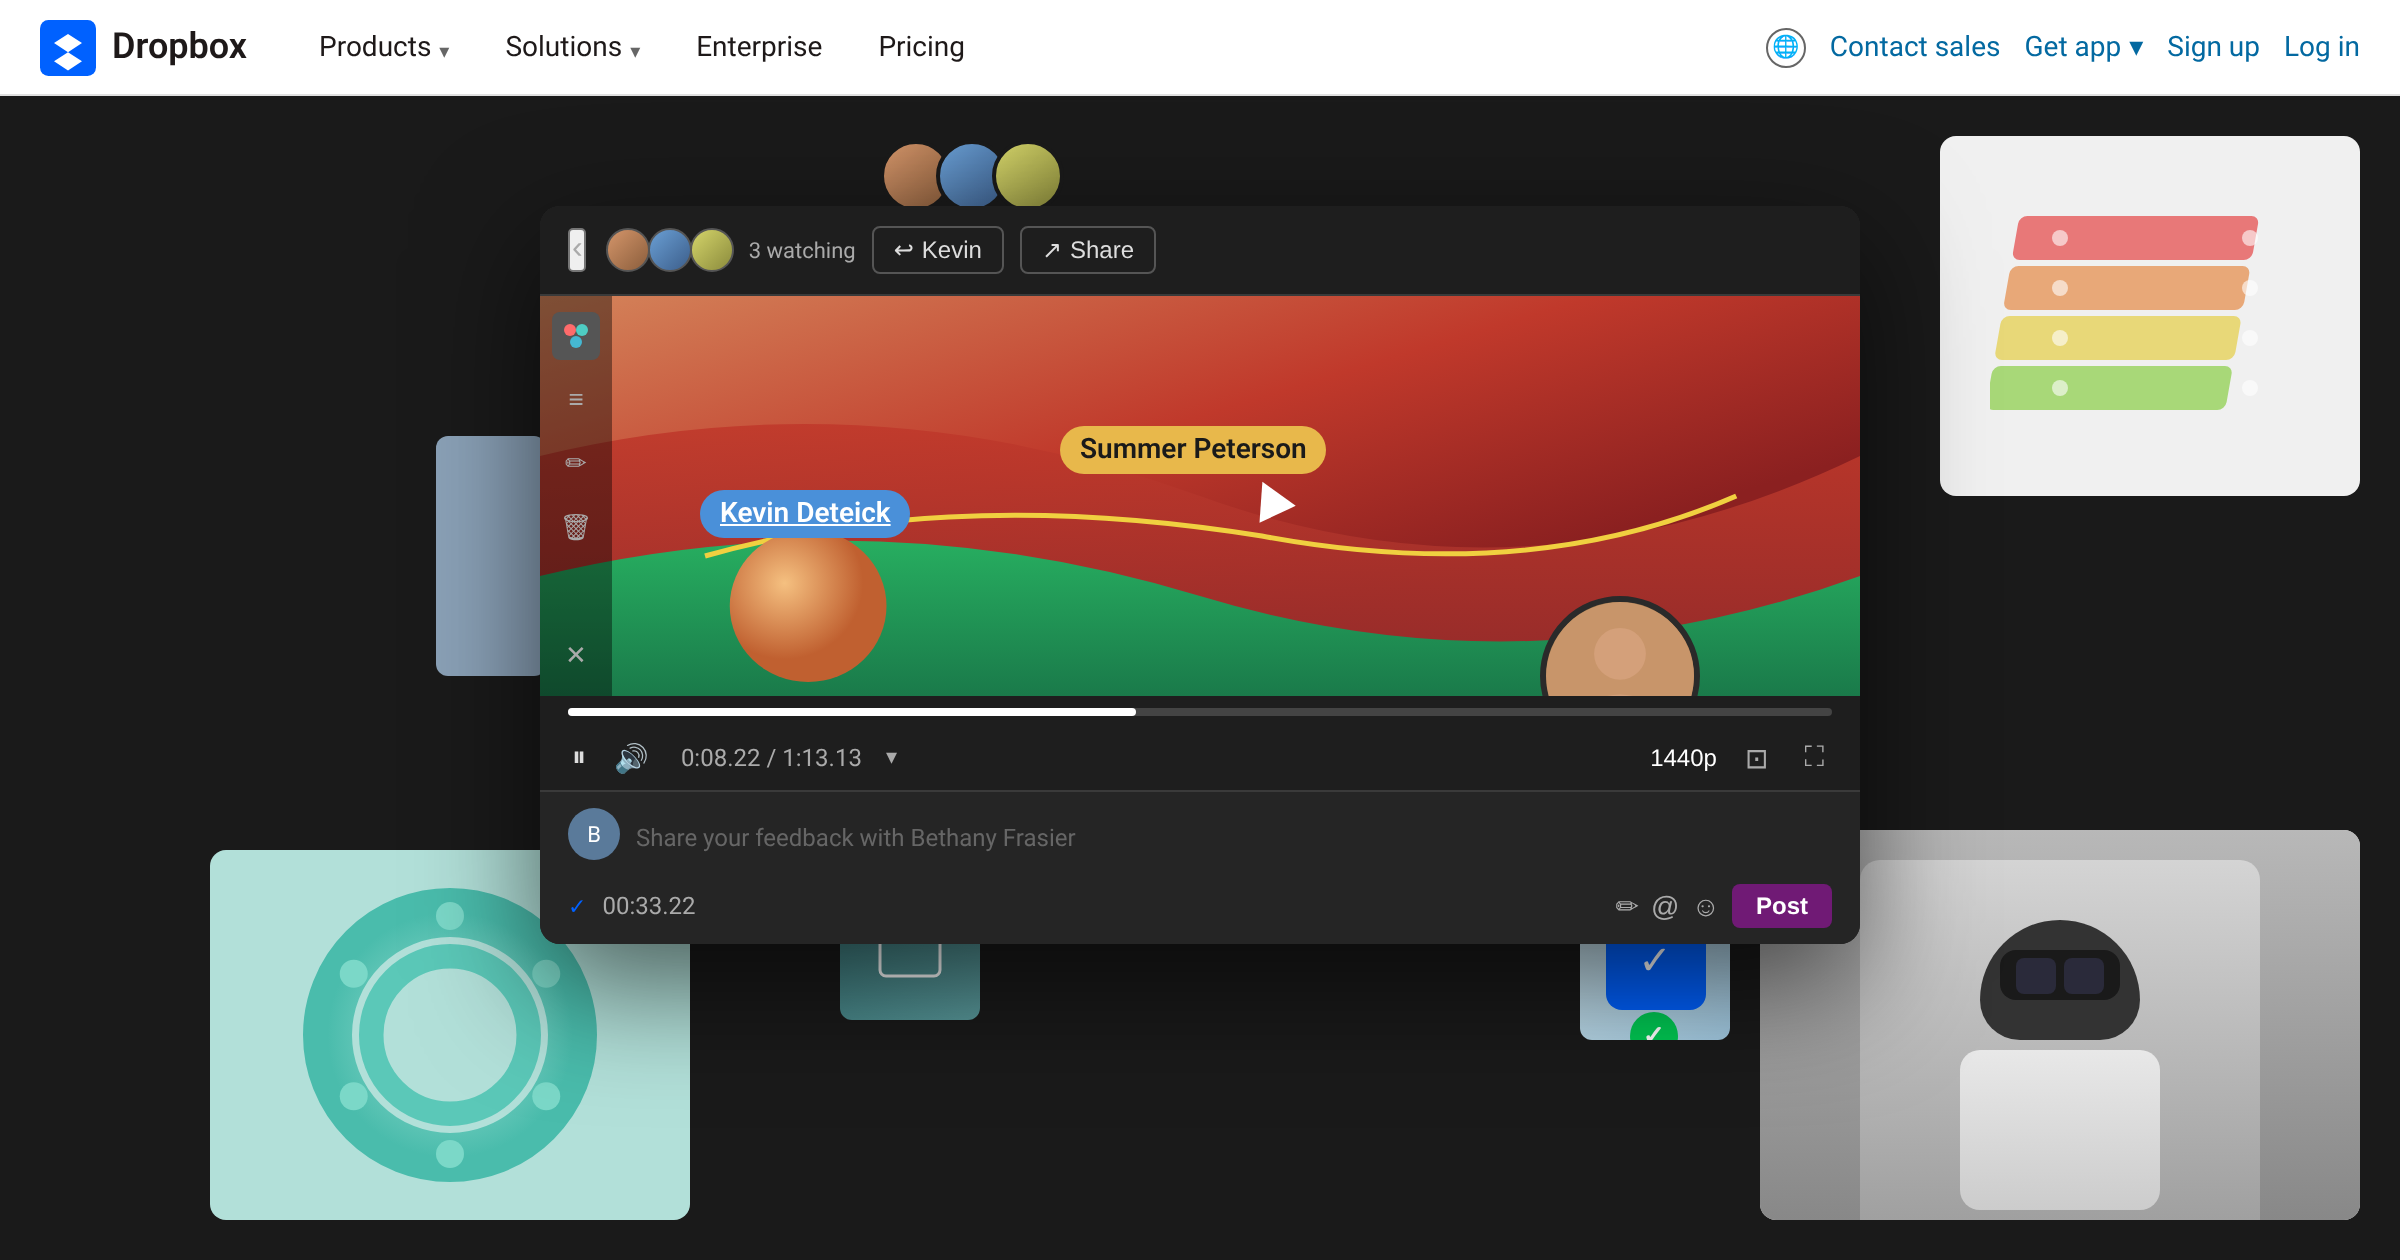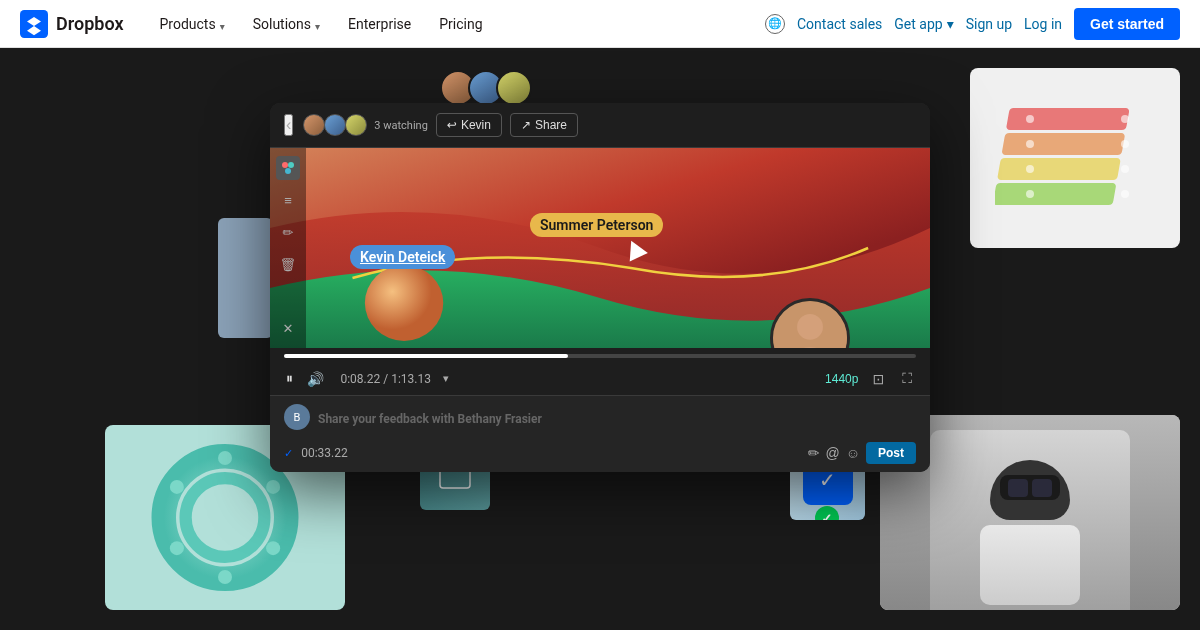--- a/index.html
+++ b/index.html
@@ -369,21 +369,21 @@
     }
     .time-display {
       font-size: 12px;
       color: #aaa;
       margin-left: 4px;
     }
     .spacer { flex: 1; }
     .quality-btn {
       background: none;
       border: none;
-      color: #5eead4;
+      color: #ffffff;
       font-size: 12px;
       cursor: pointer;
     }
     .ctrl-icon-btn {
       background: none;
       border: none;
       color: #aaa;
       font-size: 14px;
       cursor: pointer;
       padding: 2px 4px;
@@ -405,21 +405,20 @@
       background: #5a7a9a;
       flex-shrink: 0;
       display: flex;
       align-items: center;
       justify-content: center;
       font-size: 11px;
       color: white;
     }
     .comment-input-area {
       flex: 1;
-      font-weight: bold;
     }
     .comment-placeholder {
       font-size: 12px;
       color: #666;
     }
     .comment-footer {
       background: #252525;
       padding: 4px 14px 8px;
       display: flex;
       align-items: center;
@@ -444,21 +443,21 @@
       gap: 6px;
     }
     .comment-action-icon {
       background: none;
       border: none;
       color: #aaa;
       font-size: 14px;
       cursor: pointer;
     }
     .btn-post {
-      background: #0369a1;
+      background: #701a75;
       color: #fff;
       border: none;
       border-radius: 4px;
       padding: 4px 12px;
       font-size: 12px;
       cursor: pointer;
       font-weight: 600;
     }
 
     
@@ -518,21 +517,20 @@
 
   <div class="nav-right">
     <div class="globe-icon">🌐</div>
     <span class="nav-right-item">Contact sales</span>
     <span class="nav-right-item">
       <span>Get app</span>
       <span>▾</span>
     </span>
     <span class="nav-right-item">Sign up</span>
     <span class="nav-right-item">Log in</span>
-    <button class="btn-get-started">Get started</button>
   </div>
 </nav>
 
 <div class="main-area">
 
   <div class="thumb-shapes thumbnail">
     <svg class="shapes-svg" viewBox="0 0 160 160">
 
       <rect x="20" y="30" width="120" height="22" rx="4" fill="#e87878" transform="skewX(-10)"></rect>
       <rect x="20" y="55" width="120" height="22" rx="4" fill="#e8a878" transform="skewX(-10)"></rect>

